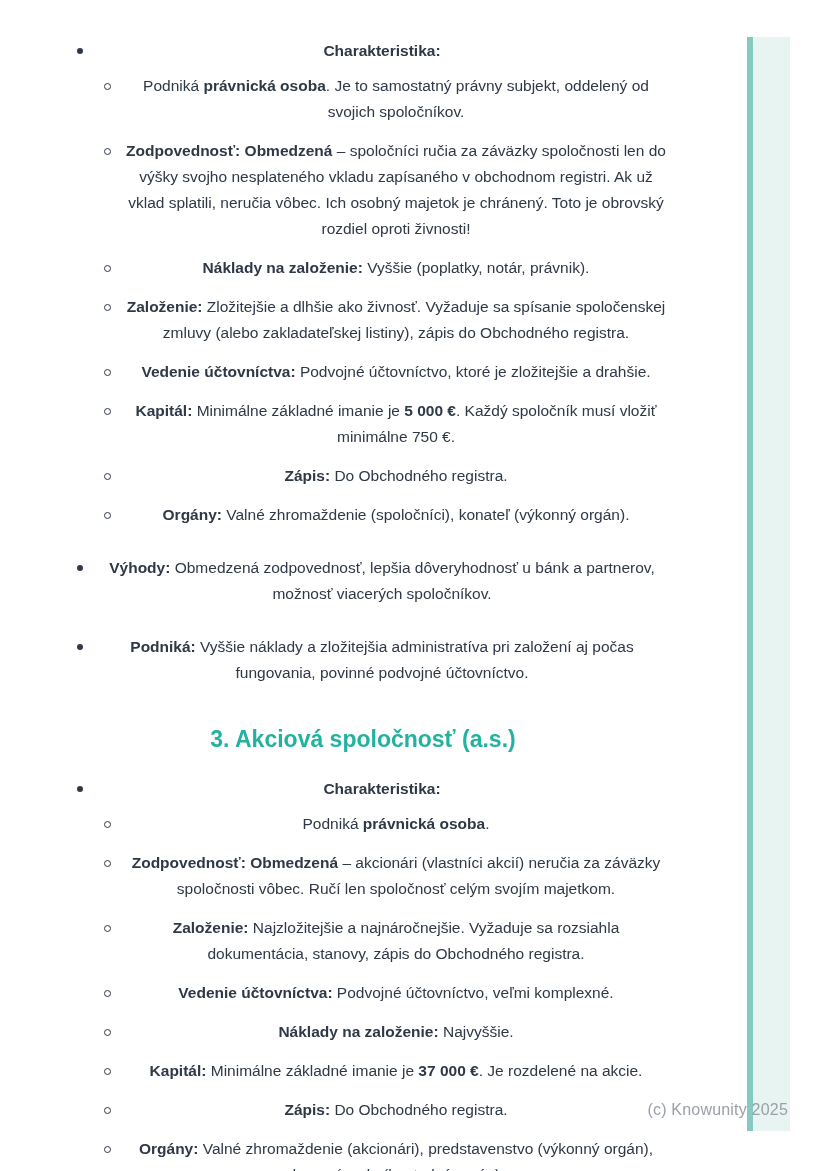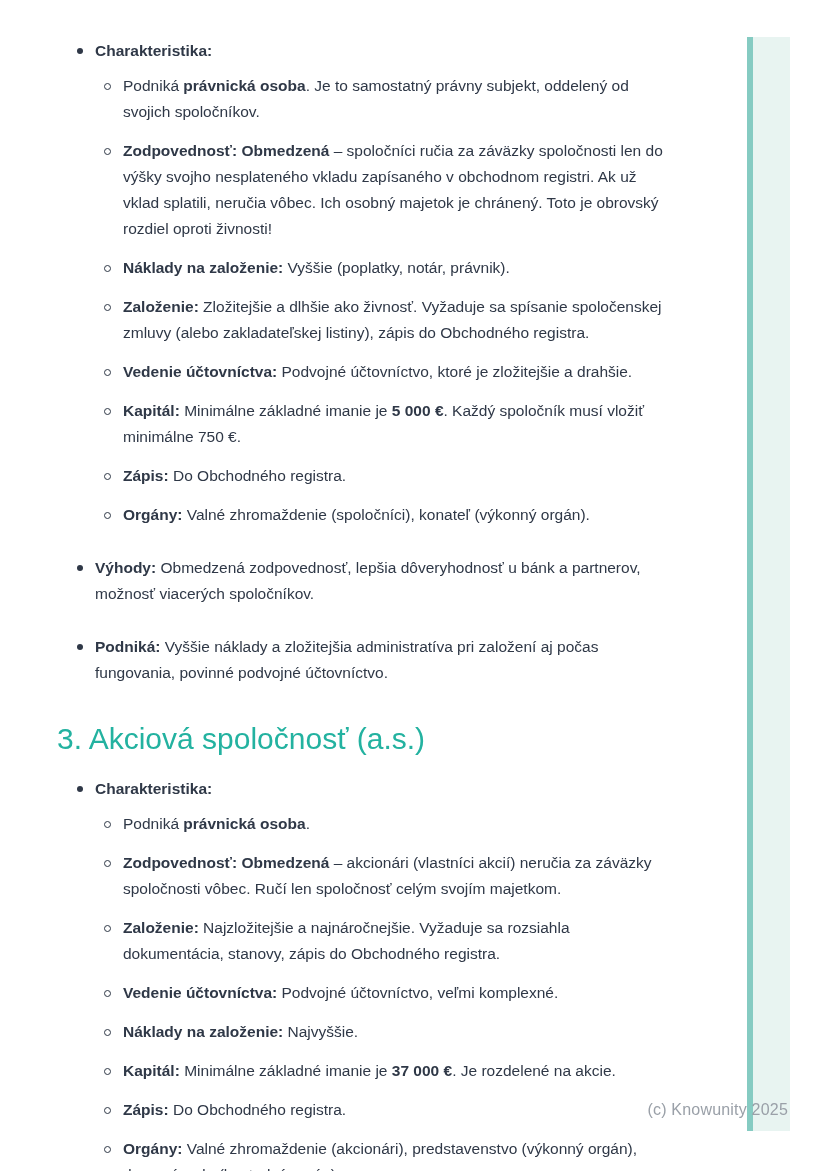--- a/index.html
+++ b/index.html
@@ -7,20 +7,21 @@
   body {
     font-family: "Liberation Sans", "DejaVu Sans", sans-serif;
     color: #2f3847;
   }
   .page {
     position: relative;
     width: 828px;
     height: 1171px;
     background: #ffffff;
     overflow: hidden;
+    text-align: center;
   }
   .doc-body {
     position: absolute;
     left: 57px;
     top: 38px;
     width: 612px;
   }
   
   ul { list-style: none; }
   .list-l1 > li, .list-l2 > li {
@@ -49,22 +50,22 @@
     left: 9px;
     top: 9.5px;
     width: 5px;
     height: 5px;
     border-radius: 50%;
     border: 1.5px solid #2f3847;
     background: transparent;
   }
   strong { font-weight: bold; }
   .section-heading {
-    font-size: 30px;
-    font-weight: normal;
+    font-size: 23px;
+    font-weight: bold;
     line-height: 32px;
     margin: 37px 0 21px 0;
   }
   .bullet-list { margin-bottom: 0; }
   
   .side-bar {
     position: absolute;
     right: 38px;
     top: 37px;
     width: 43px;

